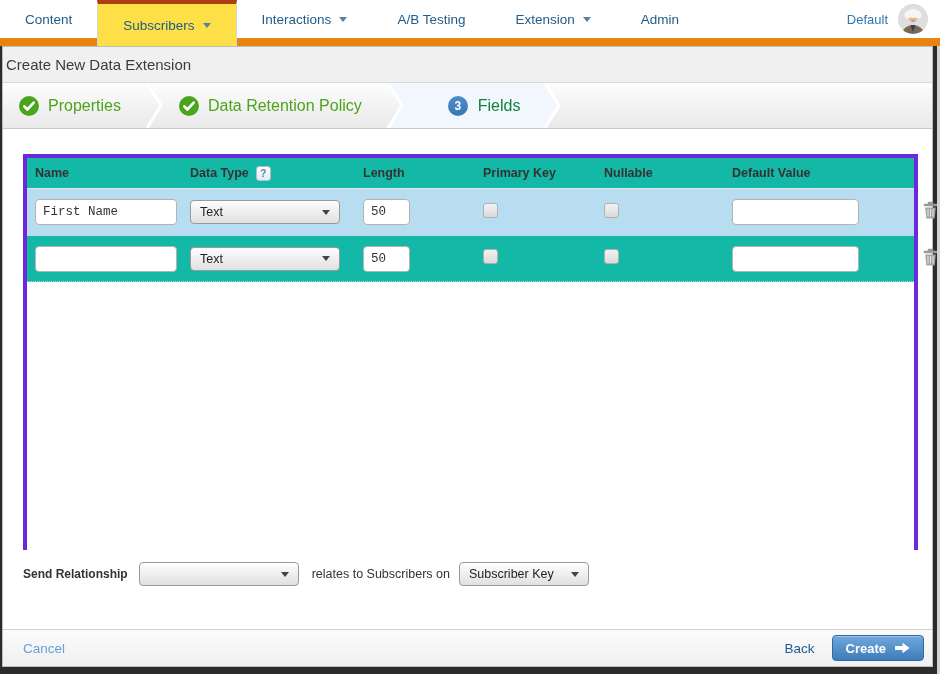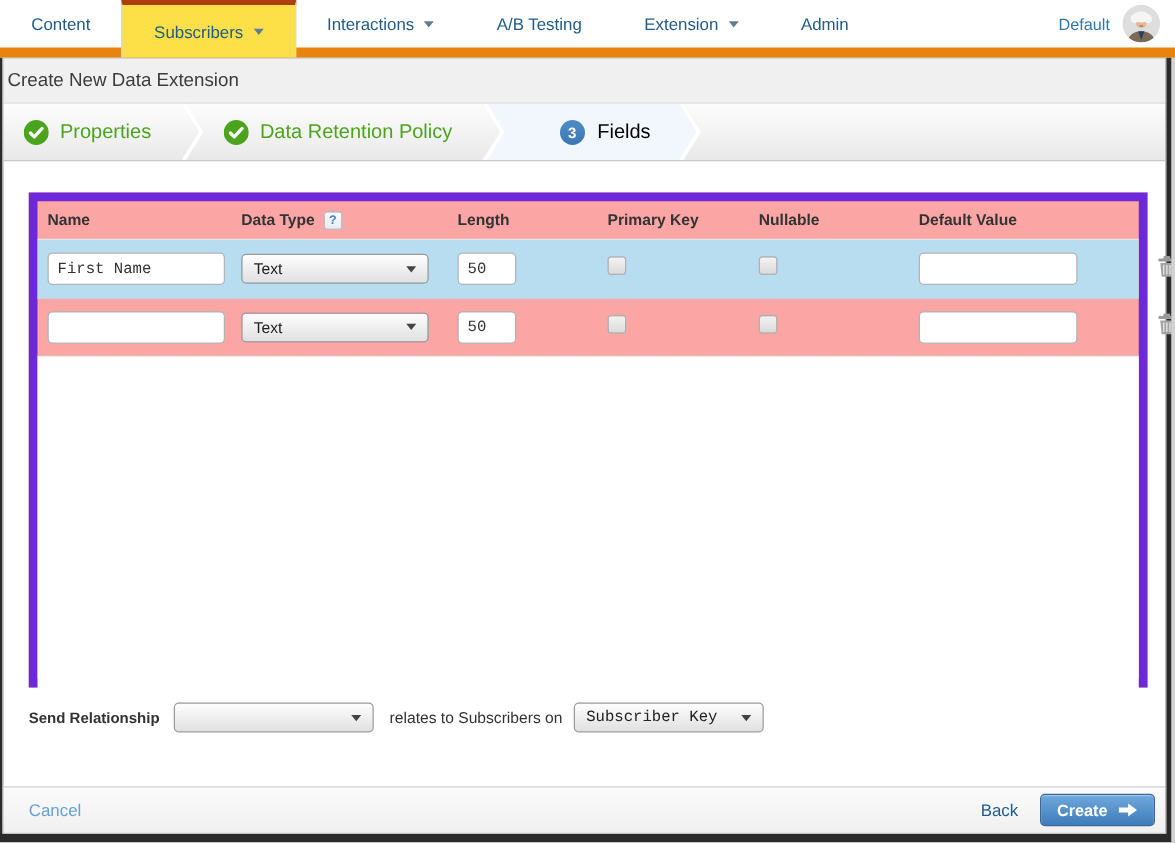--- a/index.html
+++ b/index.html
@@ -21,29 +21,29 @@
   .modal{position:absolute;top:46px;left:2px;right:7px;bottom:7px;background:#fff;border:1px solid #bdbdbd;box-sizing:border-box;}
   .right-light-strip{position:absolute;top:46px;right:0;width:3px;bottom:0;background:#d3d3d3;}
 
   .modal-title{position:absolute;top:0;left:0;right:0;height:35px;background:#f0f0f0;border-bottom:1px solid #d9d9d9;display:flex;align-items:center;padding-left:3px;font-size:15px;color:#3c3c3c;}
 
   
   .wizard{position:absolute;top:36px;left:0;right:0;height:45px;background:linear-gradient(#fdfdfd,#e9e9e9);border-bottom:1px solid #c8c8c8;display:flex;align-items:stretch;overflow:hidden;}
   .step{display:flex;align-items:center;gap:9px;padding:0 24px 0 16px;}
   .step-label{font-size:16px;}
   .step-label.green{color:#4ca41c;}
-  .step-label.blue{color:#000000;}
+  .step-label.blue{color:#15803d;}
   .sep{position:relative;z-index:2;flex:0 0 auto;}
   .step-active{position:relative;z-index:1;display:flex;align-items:center;gap:10px;background:#f1f7fc;clip-path:polygon(0 0,calc(100% - 16px) 0,100% 50%,calc(100% - 16px) 100%,0 100%,16px 50%);margin-left:-18px;padding:0 40px 0 62px;}
   .sep.after-active{margin-left:-17px;}
   .check-circle{width:20px;height:20px;flex:0 0 auto;}
   .num-circle{width:20px;height:20px;border-radius:50%;background:linear-gradient(#4f8cc7,#3a77b5);color:#fff;font-size:12px;font-weight:bold;text-align:center;line-height:20px;flex:0 0 auto;}
 
   
-  .fields-table{position:absolute;top:107px;left:20px;width:895px;height:396px;border:7px solid #6d28d9;box-sizing:border-box;background:#fca5a5;}
+  .fields-table{position:absolute;top:107px;left:20px;width:895px;height:396px;border:4px solid #6d28d9;box-sizing:border-box;background:#14b8a6;}
   .t-grid{display:grid;grid-template-columns:155px 173px 120px 121px 128px 169px 1fr;align-items:center;padding-left:8px;box-sizing:border-box;}
   .t-header{height:31px;border-bottom:1px solid #e6e6e6;}
   .th{font-size:12.5px;font-weight:bold;color:#333;display:flex;align-items:center;gap:7px;}
   .help-icon{display:inline-block;width:15px;height:15px;border:1px solid #b6bfc9;border-radius:3px;background:linear-gradient(#fbfcfd,#e7ebf0);color:#4a82bd;font-size:10px;line-height:14px;text-align:center;box-sizing:border-box;cursor:pointer;}
   .t-row{height:47px;}
   .t-row.selected{background:#b9ddf0;border-bottom:1px dotted #bcd4e2;}
   .t-row.plain{height:46px;border-bottom:1px dotted #cbcbcb;}
   .t-empty{height:270px;background:#fff;}
 
   input.txt{height:22px;border:1px solid #b3b3b3;border-radius:4px;padding:1px 7px;font-size:12.5px;color:#333;font-family:Liberation Mono, monospace;background:#fff;box-sizing:content-box;outline:none;}
@@ -56,21 +56,21 @@
   .dt-dd{width:150px;}
 
   .checkbox{display:inline-block;width:13px;height:13px;border:1px solid #b0b0b0;border-radius:3px;background:linear-gradient(#f3f3f3,#dadada);cursor:pointer;}
   .trash-btn{background:none;border:none;padding:0;cursor:pointer;margin-left:22px;}
 
   
   .send-row{position:absolute;top:513px;left:20px;right:20px;height:28px;display:flex;align-items:center;}
   .sr-label{font-size:12px;font-weight:bold;color:#333;margin-right:11px;}
   .sr-dd1{width:160px;margin-right:13px;}
   .sr-text{font-size:12.5px;color:#333;margin-right:9px;}
-  .sr-dd2{width:152px;font-family:Liberation Mono, monospace;}
+  .sr-dd2{width:130px;}
 
   
   .modal-footer{position:absolute;left:0;right:0;bottom:0;height:37px;border-top:1px solid #d0d0d0;background:linear-gradient(#fbfbfb,#f0f0f0);display:flex;align-items:center;padding:0 8px 0 20px;box-sizing:border-box;}
   .cancel-link{font-size:13.5px;color:#64a1d8;text-decoration:none;cursor:pointer;}
   .footer-spacer{flex:1;}
   .back-link{font-size:13.5px;color:#1d5a92;text-decoration:none;cursor:pointer;margin-right:17px;}
   .create-btn{display:inline-flex;align-items:center;gap:9px;height:26px;padding:0 13px;border:1px solid #35699e;border-radius:4px;background:linear-gradient(#6fa8dc,#3e7cba);box-shadow:inset 0 1px 0 rgba(255,255,255,.35);color:#fff;font-size:13px;font-weight:bold;font-family:"Liberation Sans",sans-serif;cursor:pointer;}
 </style>
 </head>
 <body>

